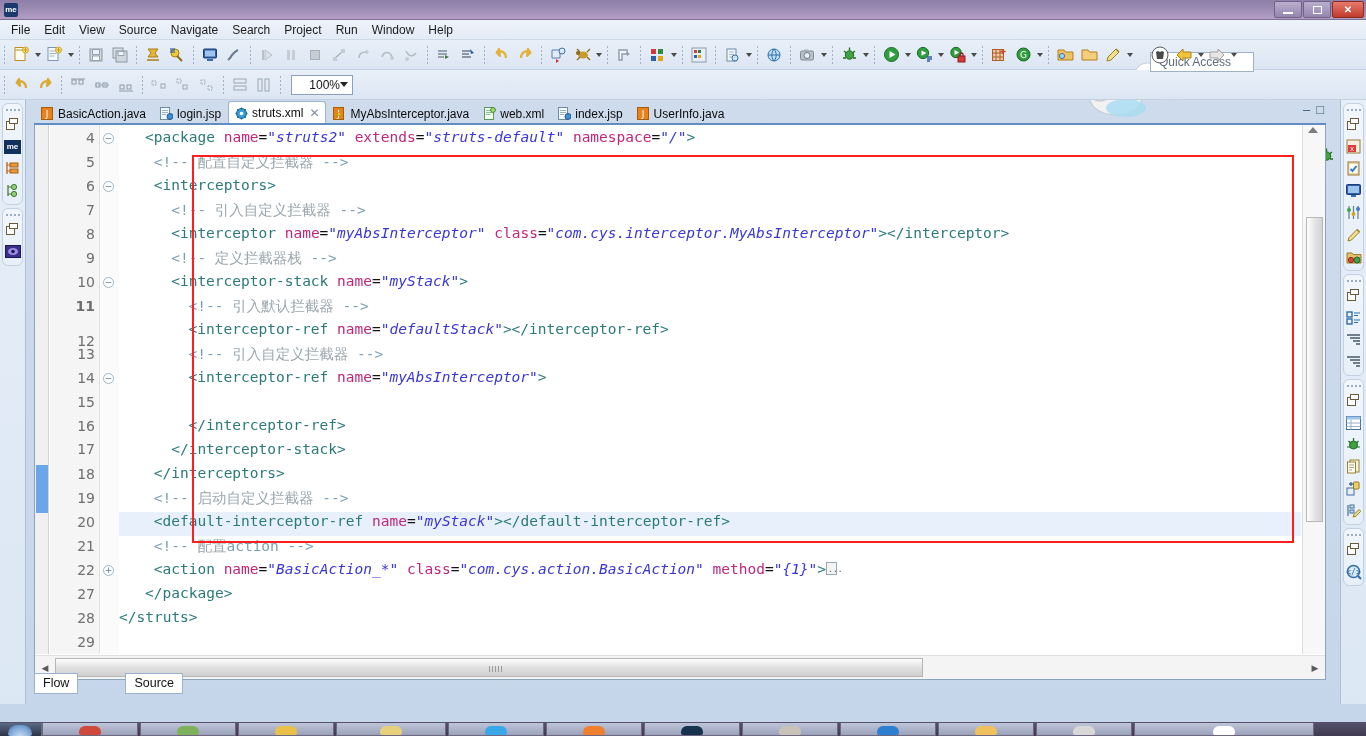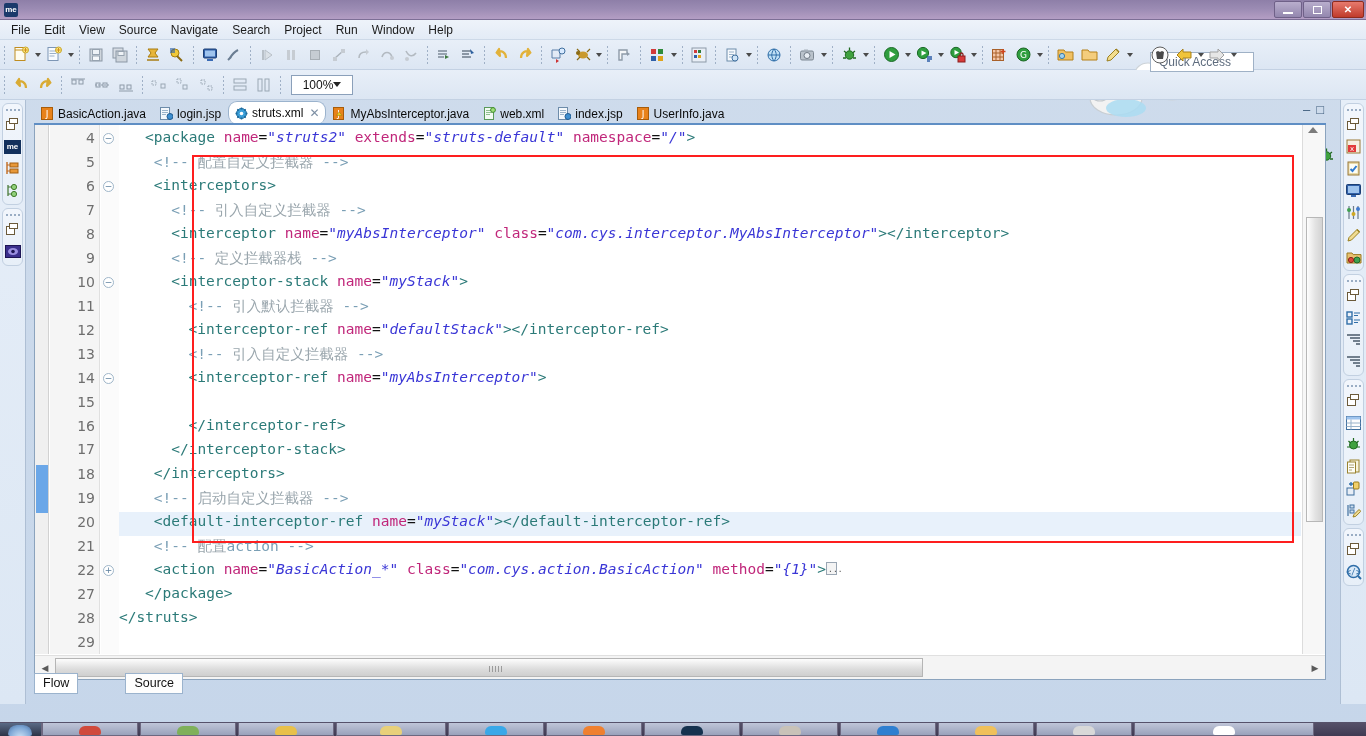--- a/index.html
+++ b/index.html
@@ -69,21 +69,21 @@
   }
   .tb-arrow { width:9px;height:22px;display:flex;align-items:center;justify-content:center; }
   .tb-arrow::after {
     content:""; width:0;height:0;border-left:3.5px solid transparent;
     border-right:3.5px solid transparent;border-top:4px solid #4a4a4a;
   }
   .tb-sep { width:1px;height:18px;margin:0 4px;
     background:repeating-linear-gradient(180deg,#9fb0c6 0 2px, transparent 2px 4px); }
   .zoombox {
     margin-left:6px; width:62px;height:20px;background:#fff;border:1px solid #8ba0ba;
-    display:flex;align-items:center;justify-content:center;padding:0 4px;
+    display:flex;align-items:center;justify-content:flex-end;padding:0 4px;
     font-size:12px;color:#111;
   }
   .zoombox .car { width:0;height:0;border-left:4px solid transparent;
     border-right:4px solid transparent;border-top:5px solid #222; }
   .quick-access {
     position:absolute; right:112px; top:52px;
     background:#fff; border:1px solid #9fb1c6; color:#5d6b7d;
     font-size:12px; padding:2px 10px 2px 8px; width:104px; height:20px;
   }
   .mascot { position:absolute; right:150px; top:18px; width:130px; height:62px; pointer-events:none; }
@@ -117,21 +117,20 @@
     display:flex; align-items:flex-end;
   }
   .etab {
     height:22px; display:flex; align-items:center; gap:4px;
     padding:0 6px 0 5px; font-size:12px; color:#0a0a0a; white-space:nowrap;
     border:1px solid transparent; border-bottom:none;
   }
   .etab.active {
     background:#ffffff; border-color:#9bb3cd; border-top-left-radius:3px; border-top-right-radius:3px;
     height:23px;
-    border-radius:9px;
   }
   .etab .tico { width:14px;height:14px; display:flex;align-items:center;justify-content:center; }
   .etab .close { color:#7c8ea3; font-size:12px; margin-left:2px; }
   .tab-underline {
     position:absolute; left:8px; top:23px; width:1292px; height:2px; background:#5f8ec4;
   }
   .tabbar-btns { position:absolute; right:2px; top:2px; display:flex; gap:6px; color:#3c5a7a; font-size:13px; }
 
   .edit-frame {
     position:absolute; left:8px; top:25px; width:1292px; height:555px;
@@ -976,22 +975,22 @@
         <div class="sel-mark" id="selmark" style="top: 340px; height: 48px;"></div>
       </div>
       <div class="gutter" id="gutter">
           <div class="lnum" style="top: 5px;">4</div>
           <div class="lnum" style="top: 29px;">5</div>
           <div class="lnum" style="top: 53px;">6</div>
           <div class="lnum" style="top: 77px;">7</div>
           <div class="lnum" style="top: 101px;">8</div>
           <div class="lnum" style="top: 125px;">9</div>
           <div class="lnum" style="top: 149px;">10</div>
-          <div class="lnum" style="top: 173px;">11</div>
-          <div class="lnum" style="top: 197px;">12</div>
+          <div class="lnum" style="top: 173px; font-weight: bold;">11</div>
+          <div class="lnum" style="top: 208px;">12</div>
           <div class="lnum" style="top: 221px;">13</div>
           <div class="lnum" style="top: 245px;">14</div>
           <div class="lnum" style="top: 269px;">15</div>
           <div class="lnum" style="top: 293px;">16</div>
           <div class="lnum" style="top: 316px;">17</div>
           <div class="lnum" style="top: 341px;">18</div>
           <div class="lnum" style="top: 365px;">19</div>
           <div class="lnum" style="top: 389px;">20</div>
           <div class="lnum" style="top: 413px; margin-left: 16px;">21</div>
           <div class="lnum" style="top: 437px;">22</div>

